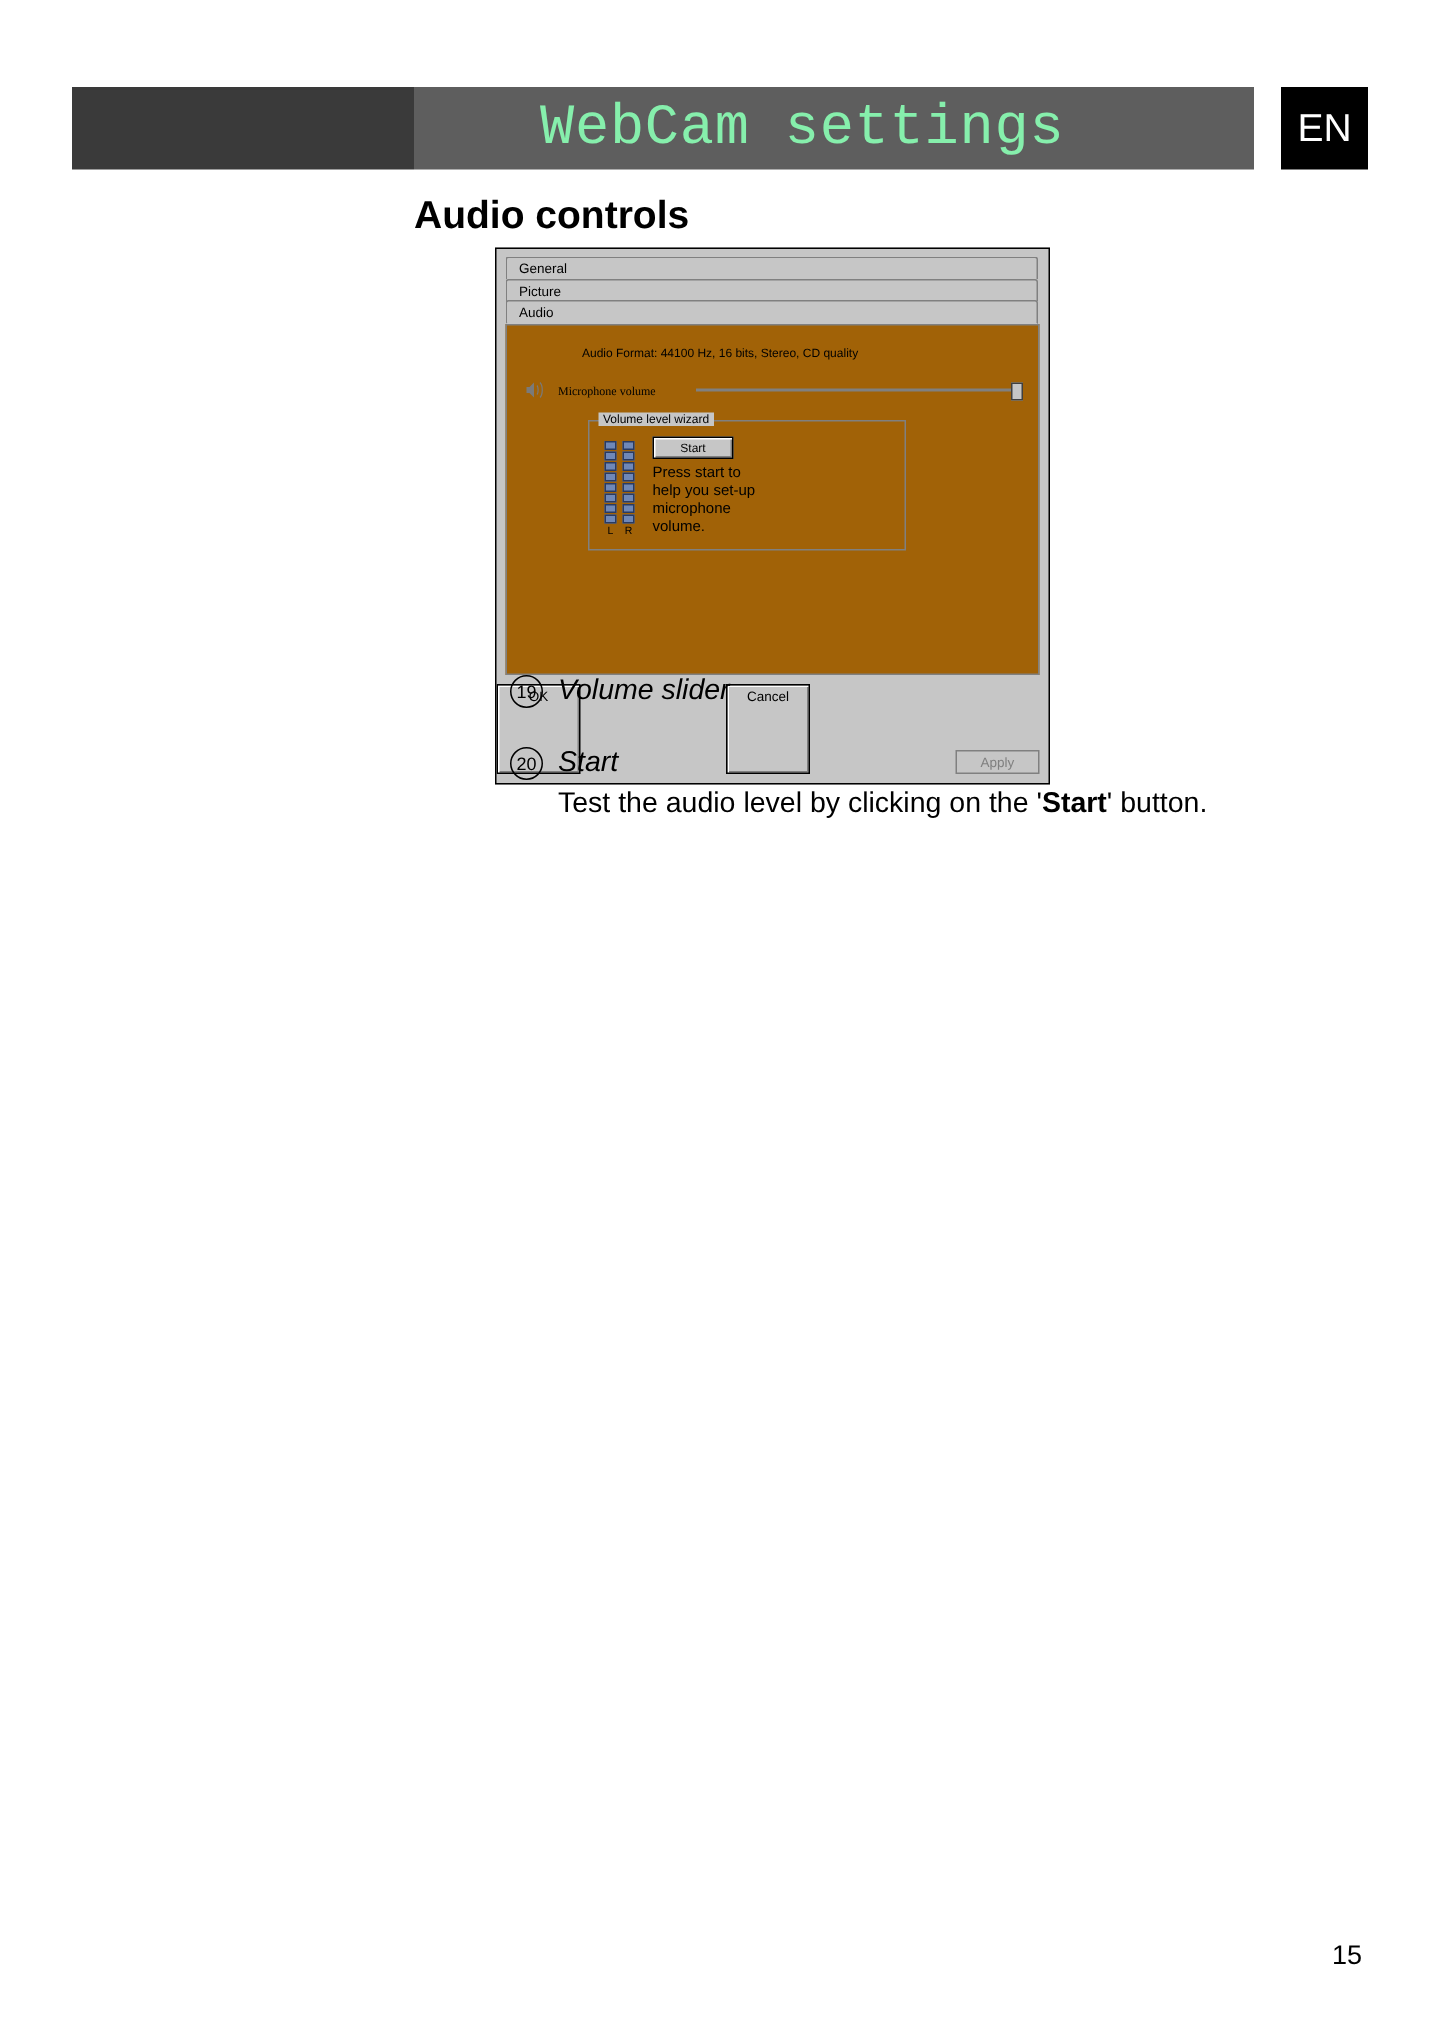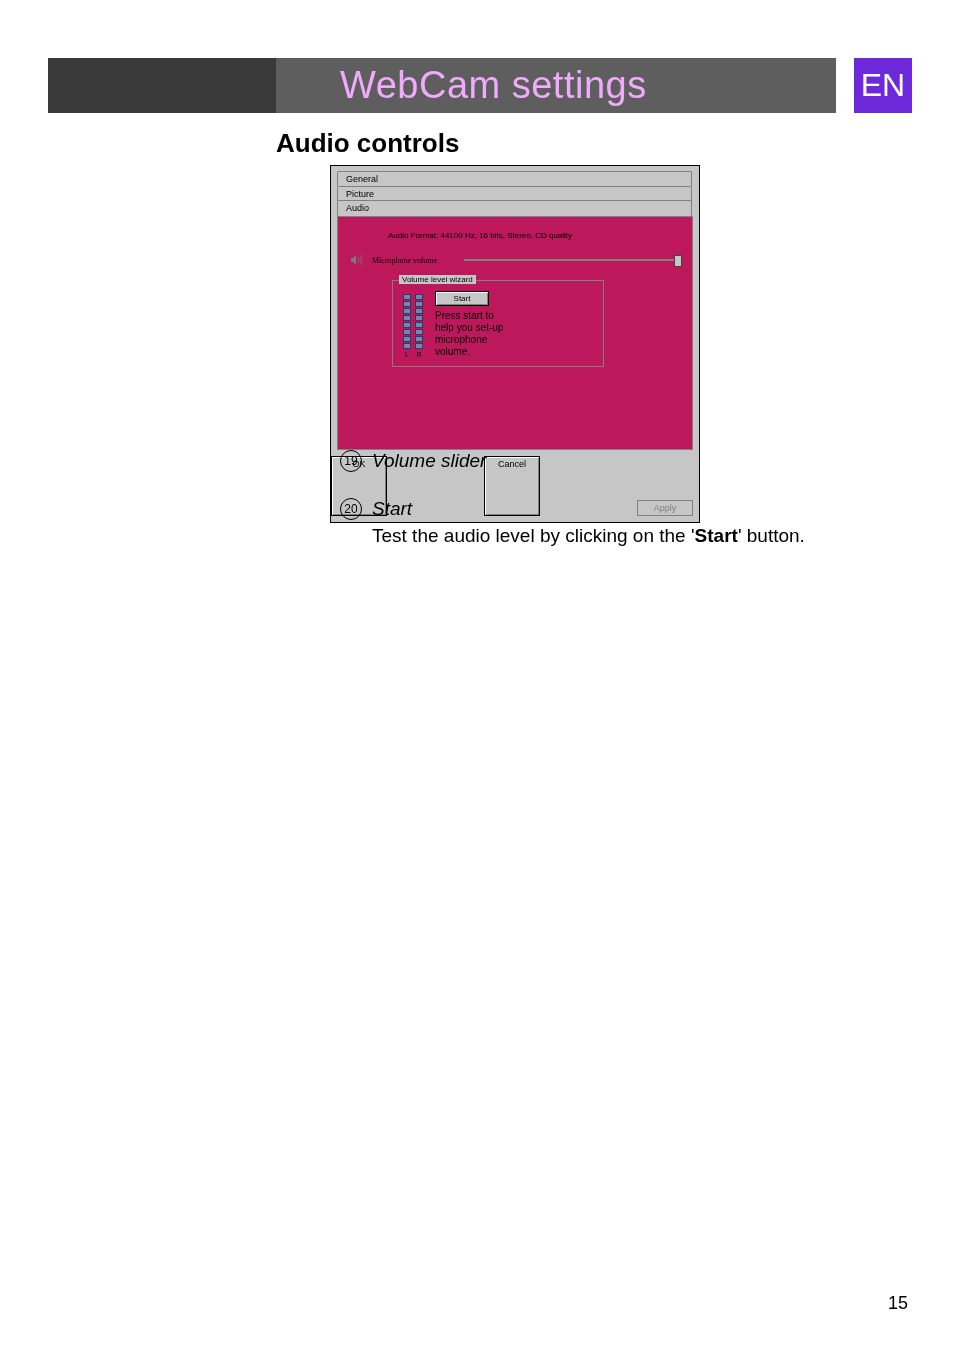--- a/index.html
+++ b/index.html
@@ -26,33 +26,34 @@
     display: flex;
     align-items: stretch;
   }
   .header-chapter {
     flex: 0 0 228px;
     background: #3a3a3a;
   }
   .header-title {
     flex: 1 1 auto;
     background: #5e5e5e;
-    color: #f0abfc;
+    color: #86efac;
     font-size: 38px;
     font-weight: 400;
     display: flex;
     align-items: center;
-    padding-left: 64px;
+    padding-left: 84px;
     letter-spacing: 0.5px;
+    font-family: Liberation Mono, monospace;
   }
   .header-lang {
     flex: 0 0 58px;
-    background: #6d28d9;
+    background: #000000;
     color: #ffffff;
-    font-size: 32px;
+    font-size: 26px;
     display: flex;
     align-items: center;
     justify-content: center;
     margin-left: 18px;
   }
   .subheading {
     position: absolute;
     left: 276px;
     top: 128px;
     font-size: 26px;
@@ -114,21 +115,21 @@
   }
   .win-tab.active {
     background: #c6c6c6;
     border-bottom: 1px solid #c6c6c6;
     top: 0;
     z-index: 2;
   }
   .win-tabpage {
     margin: 0 6px 6px 6px;
     border: 1px solid #808080;
-    background: #be185d;
+    background: #a16207;
     padding: 14px 12px 12px 12px;
     position: relative;
     min-height: 206px;
   }
   .audio-format {
     font-size: 8px;
     margin-left: 38px;
     margin-bottom: 14px;
   }
   .mic-row {

